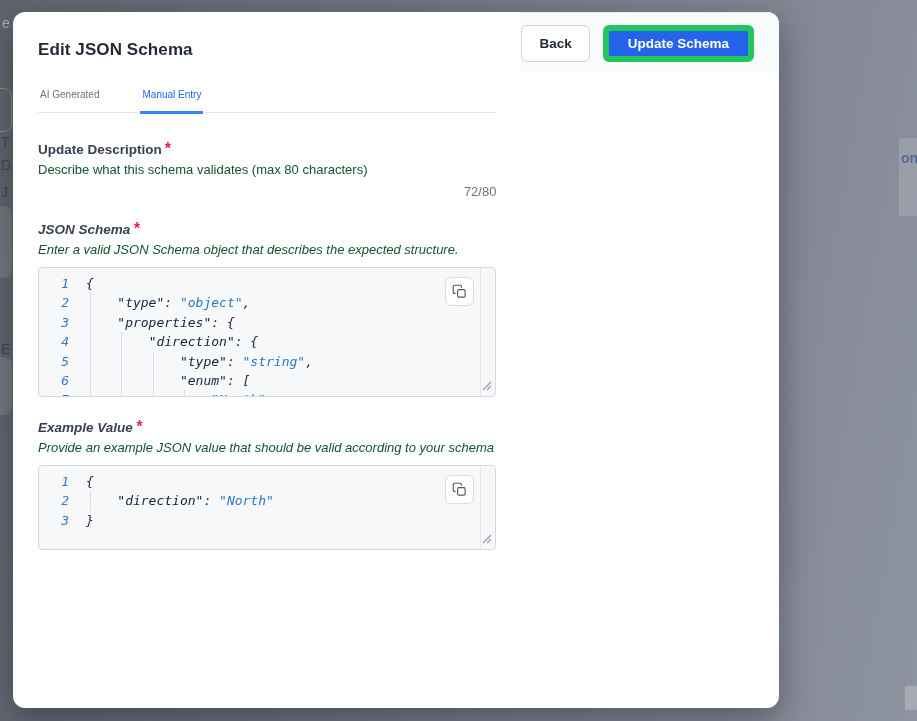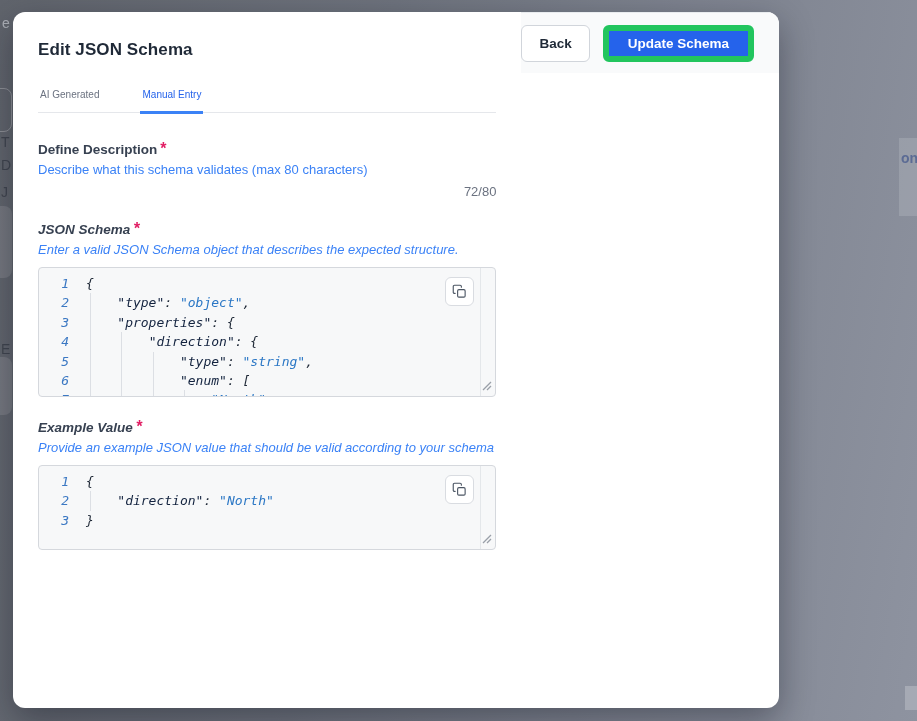--- a/index.html
+++ b/index.html
@@ -35,21 +35,21 @@
   .tab { font-size:10px; font-weight:400; padding:0 2px 11px 2px; cursor:pointer;
          border-bottom:3px solid transparent; margin-bottom:-2px; }
   .tab.inactive { color:#6b7280; }
   .tab.active   { color:#2563eb; border-bottom-color:#3b82f6; }
 
   
   .field { margin-top:27px; }
   .field.tight { margin-top:21px;font-style:italic; }
   .f-label { font-size:13.5px; font-weight:700; color:#374151; }
   .f-req   { color:#e11d63; font-weight:700; margin-left:3px; }
-  .f-help  { margin-top:4px; font-size:13px; color:#3b82f6; }
+  .f-help  { margin-top:4px; font-size:13px; color:#14532d; }
 
   .text-input {
     margin-top:12px; width:100%; height:38px;
     border:1px solid #d1d5db; border-radius:8px;
     padding:0 12px; font-size:13.5px; color:#111827;
     font-family:"Liberation Sans", sans-serif; background:#fff; outline:none;
   }
   .counter { margin-top:7px; text-align:right; font-size:13px; color:#6b7280; }
 
   
@@ -114,21 +114,21 @@
 
       <div class="dlg-title">Edit JSON Schema</div>
 
       <div class="tabs">
         <div class="tab inactive">AI Generated</div>
         <div class="tab active">Manual Entry</div>
       </div>
 
       <div class="field">
         <div>
-          <span class="f-label">Define Description</span><span class="f-req">*</span>
+          <span class="f-label">Update Description</span><span class="f-req">*</span>
         </div>
         <div class="f-help">Describe what this schema validates (max 80 characters)</div>
         <div class="counter">72/80</div>
       </div>
 
       <div class="field tight">
         <div>
           <span class="f-label">JSON Schema</span><span class="f-req">*</span>
         </div>
         <div class="f-help">Enter a valid JSON Schema object that describes the expected structure.</div>

